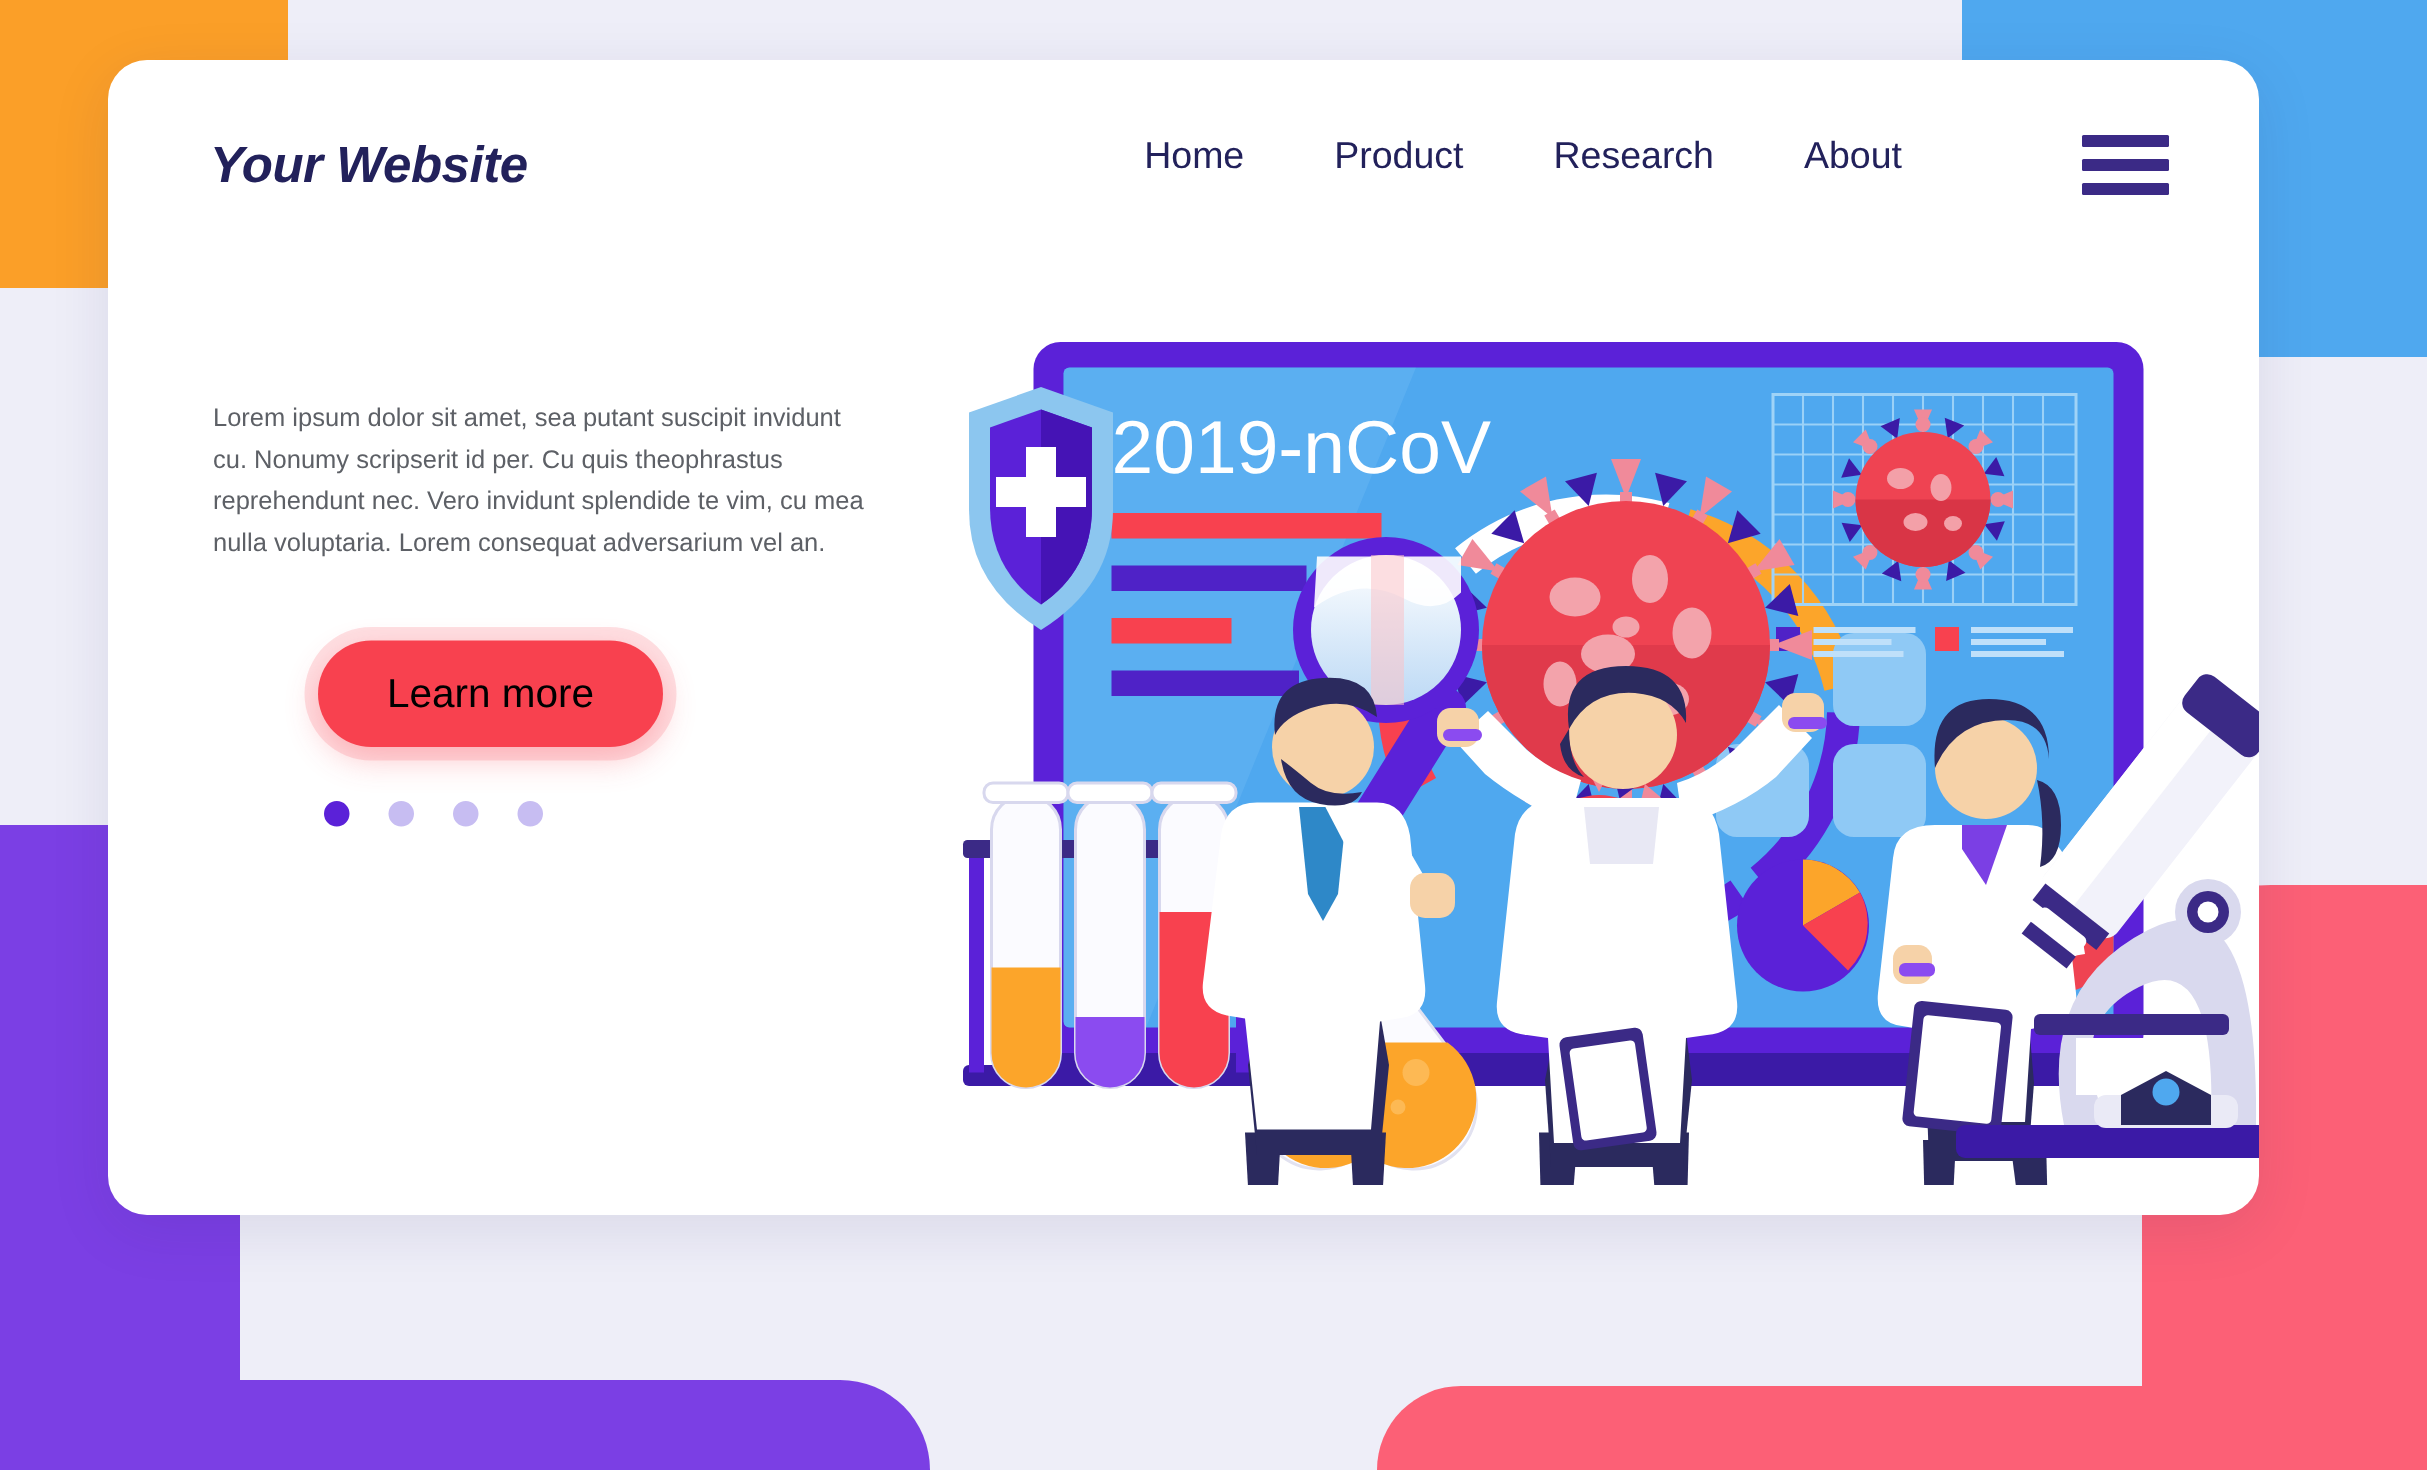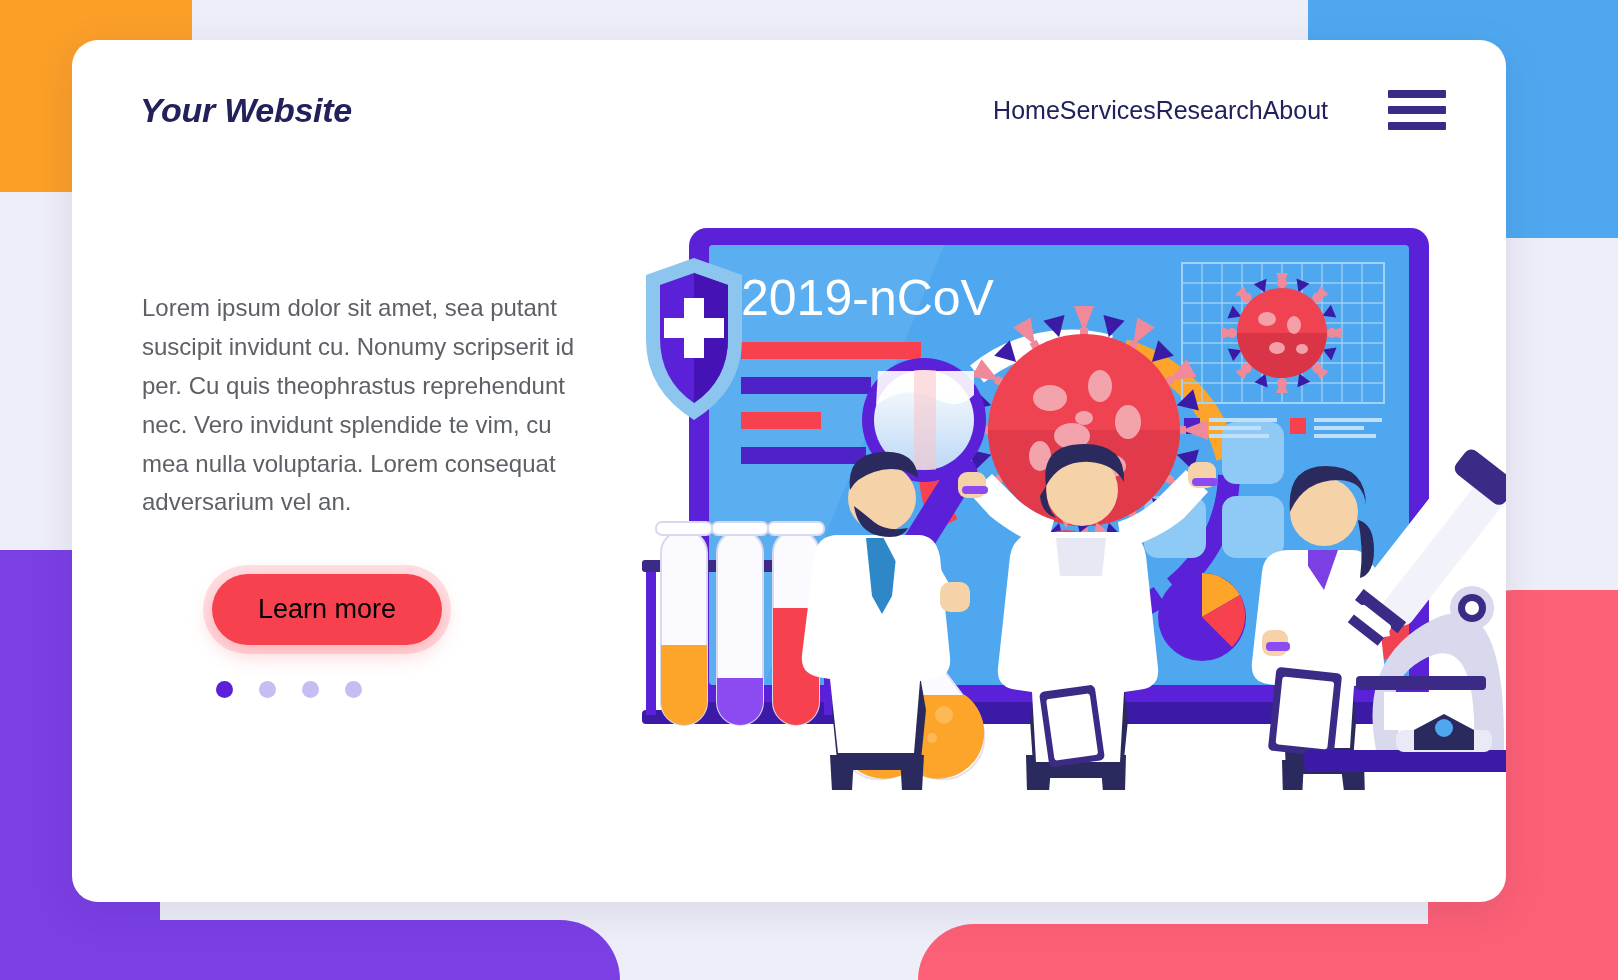--- a/index.html
+++ b/index.html
@@ -59,21 +59,21 @@
     bottom: 0; right: 0;
     width: 700px; height: 56px;
     background: #fc6076;
     border-radius: 56px 0 0 0;
   }
 
   
   .card {
     position: absolute;
     left: 72px; top: 40px;
-    width: 1434px; height: 862px;
+    width: 1434px; height: 770px;
     background: #ffffff;
     border-radius: 26px;
     box-shadow: 0 10px 40px rgba(40,30,90,0.10);
     overflow: hidden;
   }
 
   
   .site-header {
     position: absolute;
     top: 0; left: 0; right: 0; height: 140px;
@@ -85,21 +85,21 @@
     font-size: 34px;
     font-weight: bold;
     font-style: italic;
     color: #22215b;
     letter-spacing: -0.3px;
     white-space: nowrap;
   }
   .nav {
     margin-left: auto;
     display: flex;
-    align-items: center;
+    gap: 60px;
   }
   .nav-link {
     font-size: 25px;
     color: #22215b;
     text-decoration: none;
     white-space: nowrap;
     cursor: pointer;
   }
   .hamburger {
     margin-left: 60px;
@@ -123,22 +123,22 @@
     width: 500px;
   }
   .headline {
     font-size: 62px;
     line-height: 1.30;
     font-weight: bold;
     color: #342d7a;
     letter-spacing: -0.5px;
   }
   .subcopy {
-    margin-top: 34px;
-    font-size: 24px;
+    margin-top: 10px;
+    font-size: 17px;
     line-height: 1.62;
     color: #5d6066;
     width: 440px;
   }
   .cta {
     display: inline-block;
     margin-top: 52px;
     margin-left: 70px;
     padding: 20px 46px;
     background: #f8414f;
@@ -183,21 +183,21 @@
 <div class="blob blob-coral"></div>
 <div class="blob blob-coral-strip"></div>
 
 <div class="card">
 
   <header class="site-header">
     <div class="brand">Your Website</div>
 
     <nav class="nav">
       <a class="nav-link">Home</a>
-      <a class="nav-link">Services</a>
+      <a class="nav-link">Product</a>
       <a class="nav-link">Research</a>
       <a class="nav-link">About</a>
 
       <div class="hamburger">
         <span></span>
         <span></span>
         <span></span>
       </div>
     </nav>
   </header>

